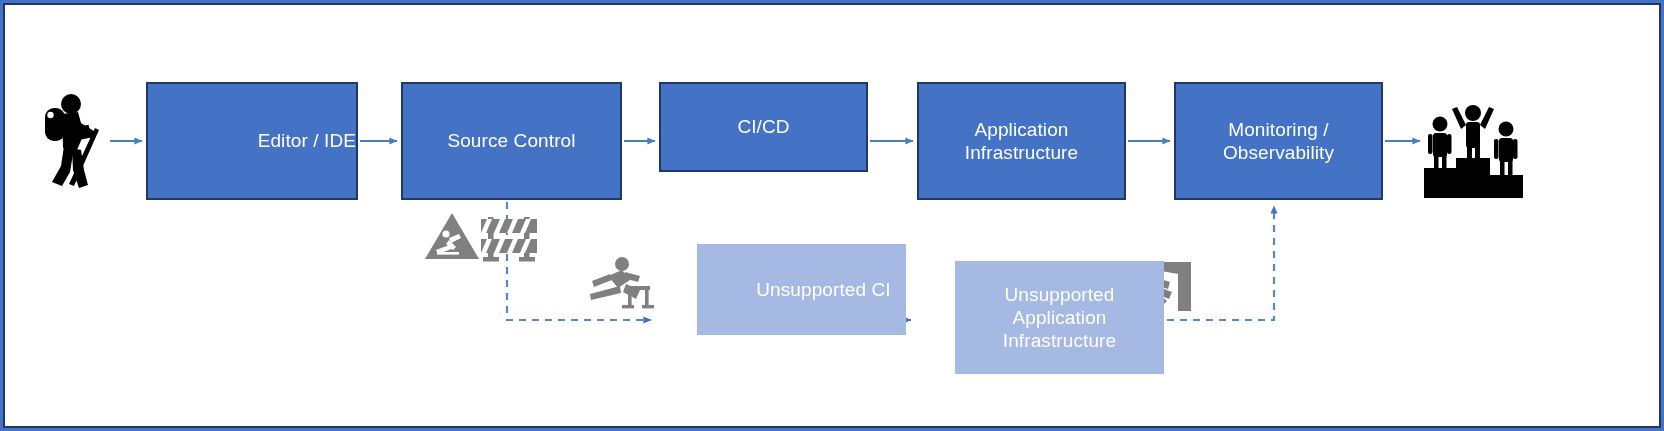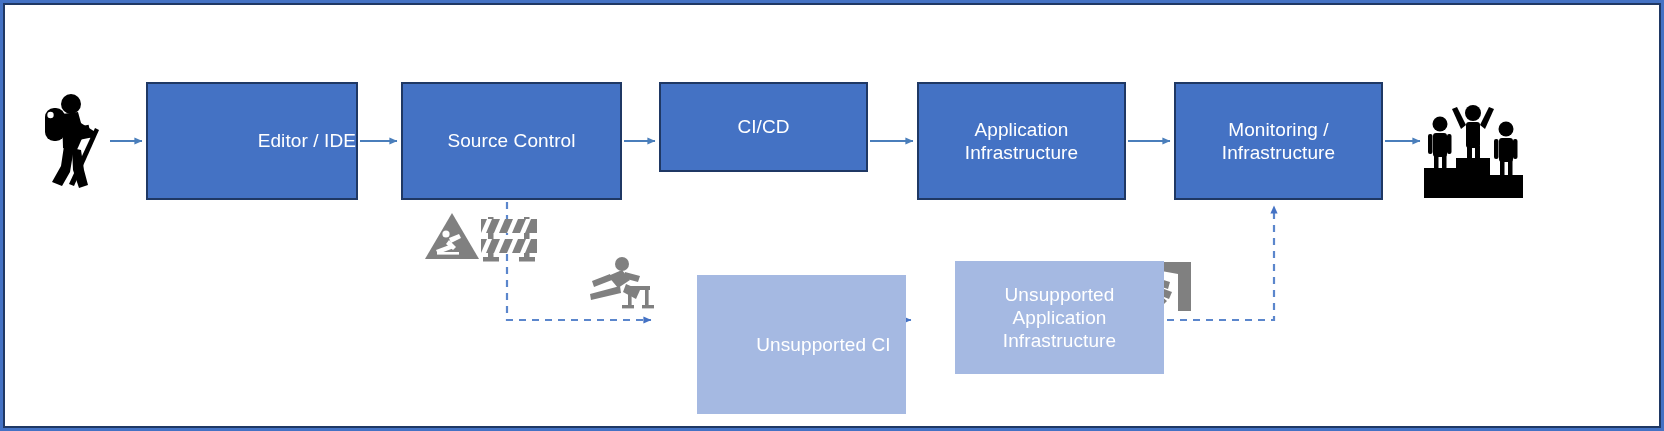--- a/index.html
+++ b/index.html
@@ -220,24 +220,24 @@
     <span>CI/CD</span>
   </div>
 
   <div class="node primary" style="left:917px; top:82px; width:209px; height:118px;">
     <span>Application
 Infrastructure</span>
   </div>
 
   <div class="node primary" style="left:1174px; top:82px; width:209px; height:118px;">
     <span>Monitoring /
-Infrastructure</span>
-  </div>
-
-  <div class="node secondary" style="left:659px; top:275px; width:209px; height:139px;padding-left:44px;">
+Observability</span>
+  </div>
+
+  <div class="node secondary" style="left:659px; top:244px; width:209px; height:91px;padding-left:44px;">
     <span>Unsupported CI</span>
   </div>
 
   <div class="node secondary" style="left:917px; top:261px; width:209px; height:113px;">
     <span>Unsupported
 Application
 Infrastructure</span>
   </div>
 
 </div>

